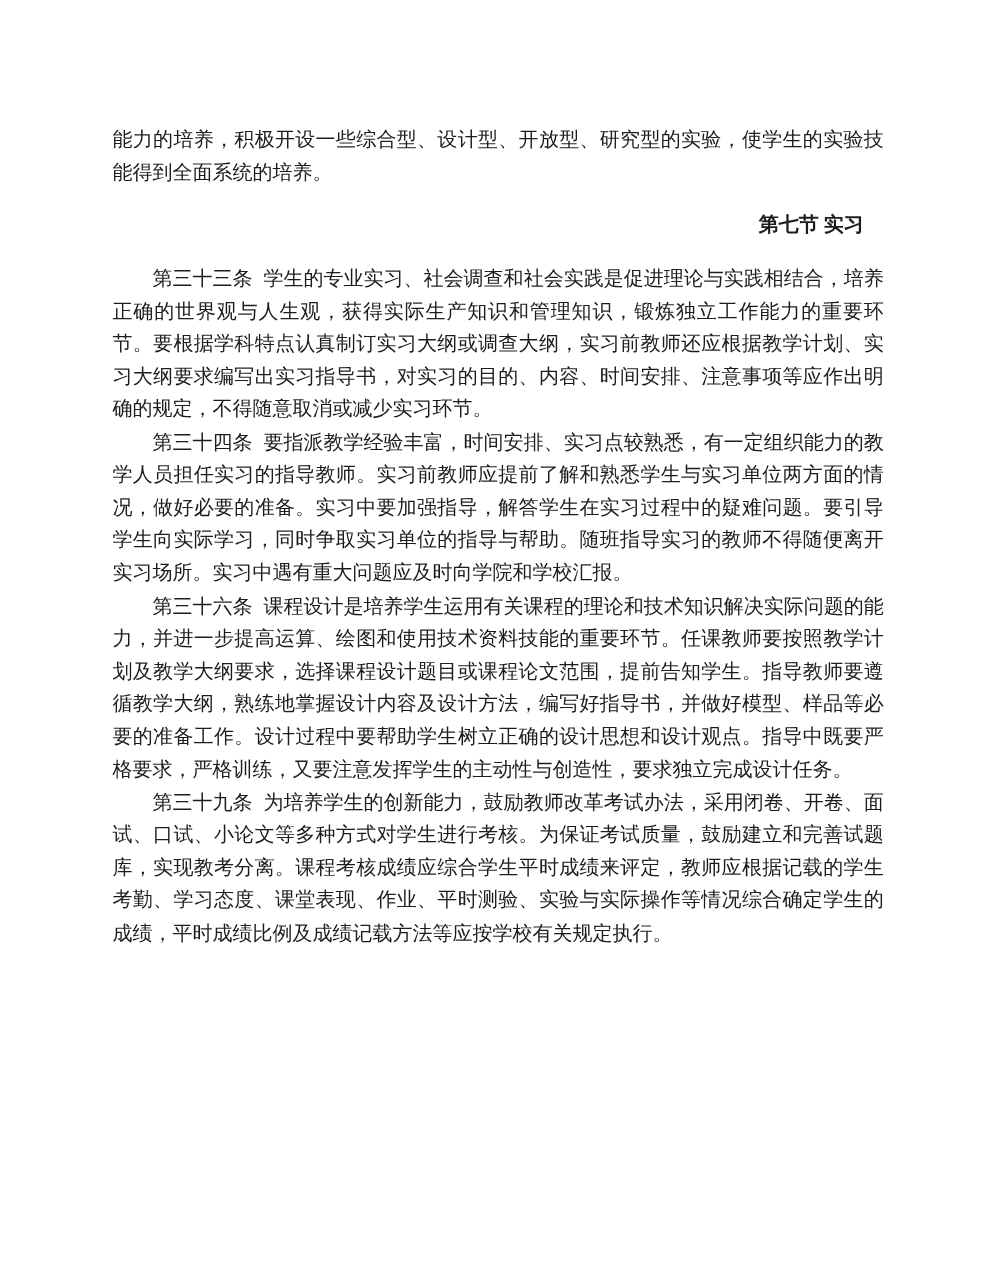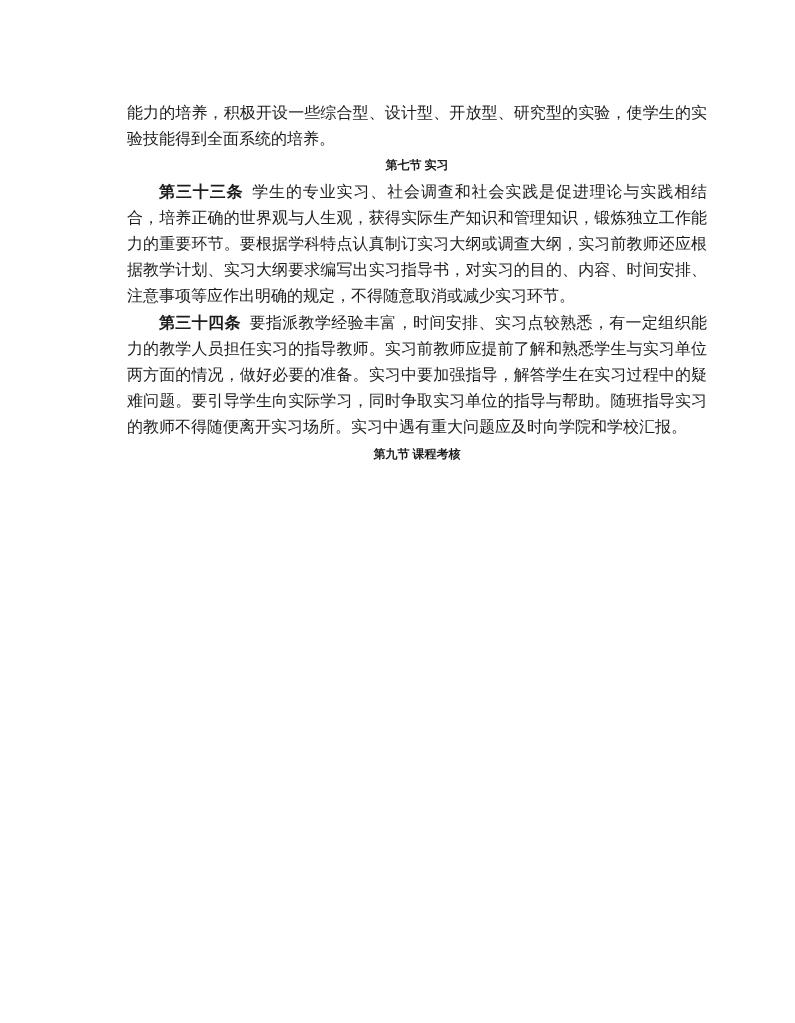--- a/index.html
+++ b/index.html
@@ -11,66 +11,66 @@
     width: 795px;
     height: 1023px;
     overflow: hidden;
     font-family: "Liberation Serif", "DejaVu Serif", serif;
   }
   .page {
     width: 795px;
     height: 1023px;
     background: #ffffff;
     box-sizing: border-box;
-    padding-left: 37px;
   }
   .content {
     box-sizing: border-box;
     padding: 100px 88px 0 90px;
     color: #1c1c1c;
     font-size: 16px;
     line-height: 26.2px;
     text-align: justify;
   }
   .para {
     margin: 0;
     text-indent: 2em;
     word-break: normal;
     overflow-wrap: break-word;
   }
   .para.no-indent {
     text-indent: 0;
   }
   .lead {
-    font-weight: bold;
+    font-weight: normal;
     margin-right: 0.55em;
   }
   .heading {
-    margin: 0;
-    font-size: 12px;
+    margin: 16px;
+    font-size: 16px;
     font-weight: bold;
-    text-align: center;
+    text-align: right;
     text-indent: 0;
     line-height: 26.2px;
   }
 </style>
 </head>
 <body>
 
 <div class="page">
   <div class="content" id="content">
   <p class="para no-indent"><span class="body-text">能力的培养，积极开设一些综合型、设计型、开放型、研究型的实验，使学生的实验技能得到全面系统的培养。</span></p>
 
   <h2 class="heading">第七节 实习</h2>
 
   <p class="para"><b class="lead">第三十三条</b><span class="body-text">学生的专业实习、社会调查和社会实践是促进理论与实践相结合，培养正确的世界观与人生观，获得实际生产知识和管理知识，锻炼独立工作能力的重要环节。要根据学科特点认真制订实习大纲或调查大纲，实习前教师还应根据教学计划、实习大纲要求编写出实习指导书，对实习的目的、内容、时间安排、注意事项等应作出明确的规定，不得随意取消或减少实习环节。</span></p>
 
   <p class="para"><b class="lead">第三十四条</b><span class="body-text">要指派教学经验丰富，时间安排、实习点较熟悉，有一定组织能力的教学人员担任实习的指导教师。实习前教师应提前了解和熟悉学生与实习单位两方面的情况，做好必要的准备。实习中要加强指导，解答学生在实习过程中的疑难问题。要引导学生向实际学习，同时争取实习单位的指导与帮助。随班指导实习的教师不得随便离开实习场所。实习中遇有重大问题应及时向学院和学校汇报。</span></p>
 
 
 
+  <p class="para"><b class="lead">第三十六条</b><span class="body-text">课程设计是培养学生运用有关课程的理论和技术知识解决实际问题的能力，并进一步提高运算、绘图和使用技术资料技能的重要环节。任课教师要按照教学计划及教学大纲要求，选择课程设计题目或课程论文范围，提前告知学生。指导教师要遵循教学大纲，熟练地掌握设计内容及设计方法，编写好指导书，并做好模型、样品等必要的准备工作。设计过程中要帮助学生树立正确的设计思想和设计观点。指导中既要严格要求，严格训练，又要注意发挥学生的主动性与创造性，要求独立完成设计任务。</span></p>
 
 
-  <h2 class="heading">第九节 课程考核</h2>
 
 
+  <p class="para"><b class="lead">第三十九条</b><span class="body-text">为培养学生的创新能力，鼓励教师改革考试办法，采用闭卷、开卷、面试、口试、小论文等多种方式对学生进行考核。为保证考试质量，鼓励建立和完善试题库，实现教考分离。课程考核成绩应综合学生平时成绩来评定，教师应根据记载的学生考勤、学习态度、课堂表现、作业、平时测验、实验与实际操作等情况综合确定学生的成绩，平时成绩比例及成绩记载方法等应按学校有关规定执行。</span></p>
 </div>
 </div>
 
 </body></html>

